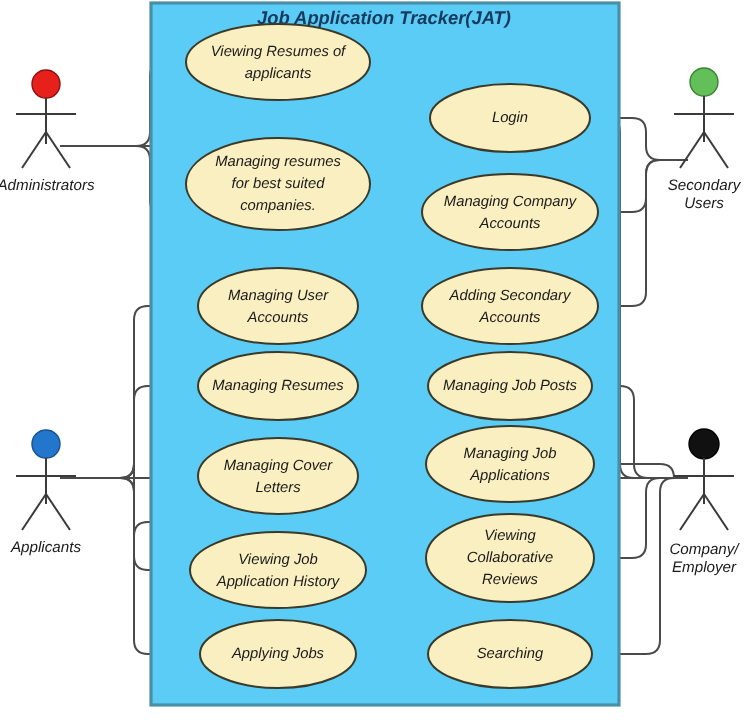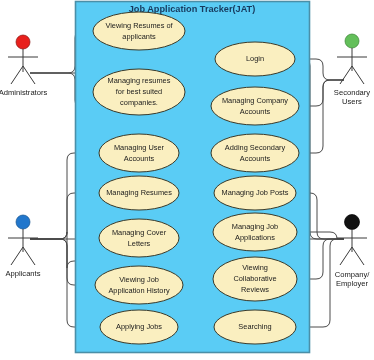--- a/index.html
+++ b/index.html
@@ -11,20 +11,21 @@
     width: 374px;
     height: 360px;
     font-family: "Liberation Sans", sans-serif;
     overflow: hidden;
   }
   #canvas {
     position: relative;
     width: 374px;
     height: 360px;
     background: #ffffff;
+    font-style: italic;
   }
   #diagram-svg {
     position: absolute;
     top: 0;
     left: 0;
   }
   .uc-text {
     font-family: "Liberation Sans", sans-serif;
     font-size: 7.4px;
     fill: #1a1a1a;

